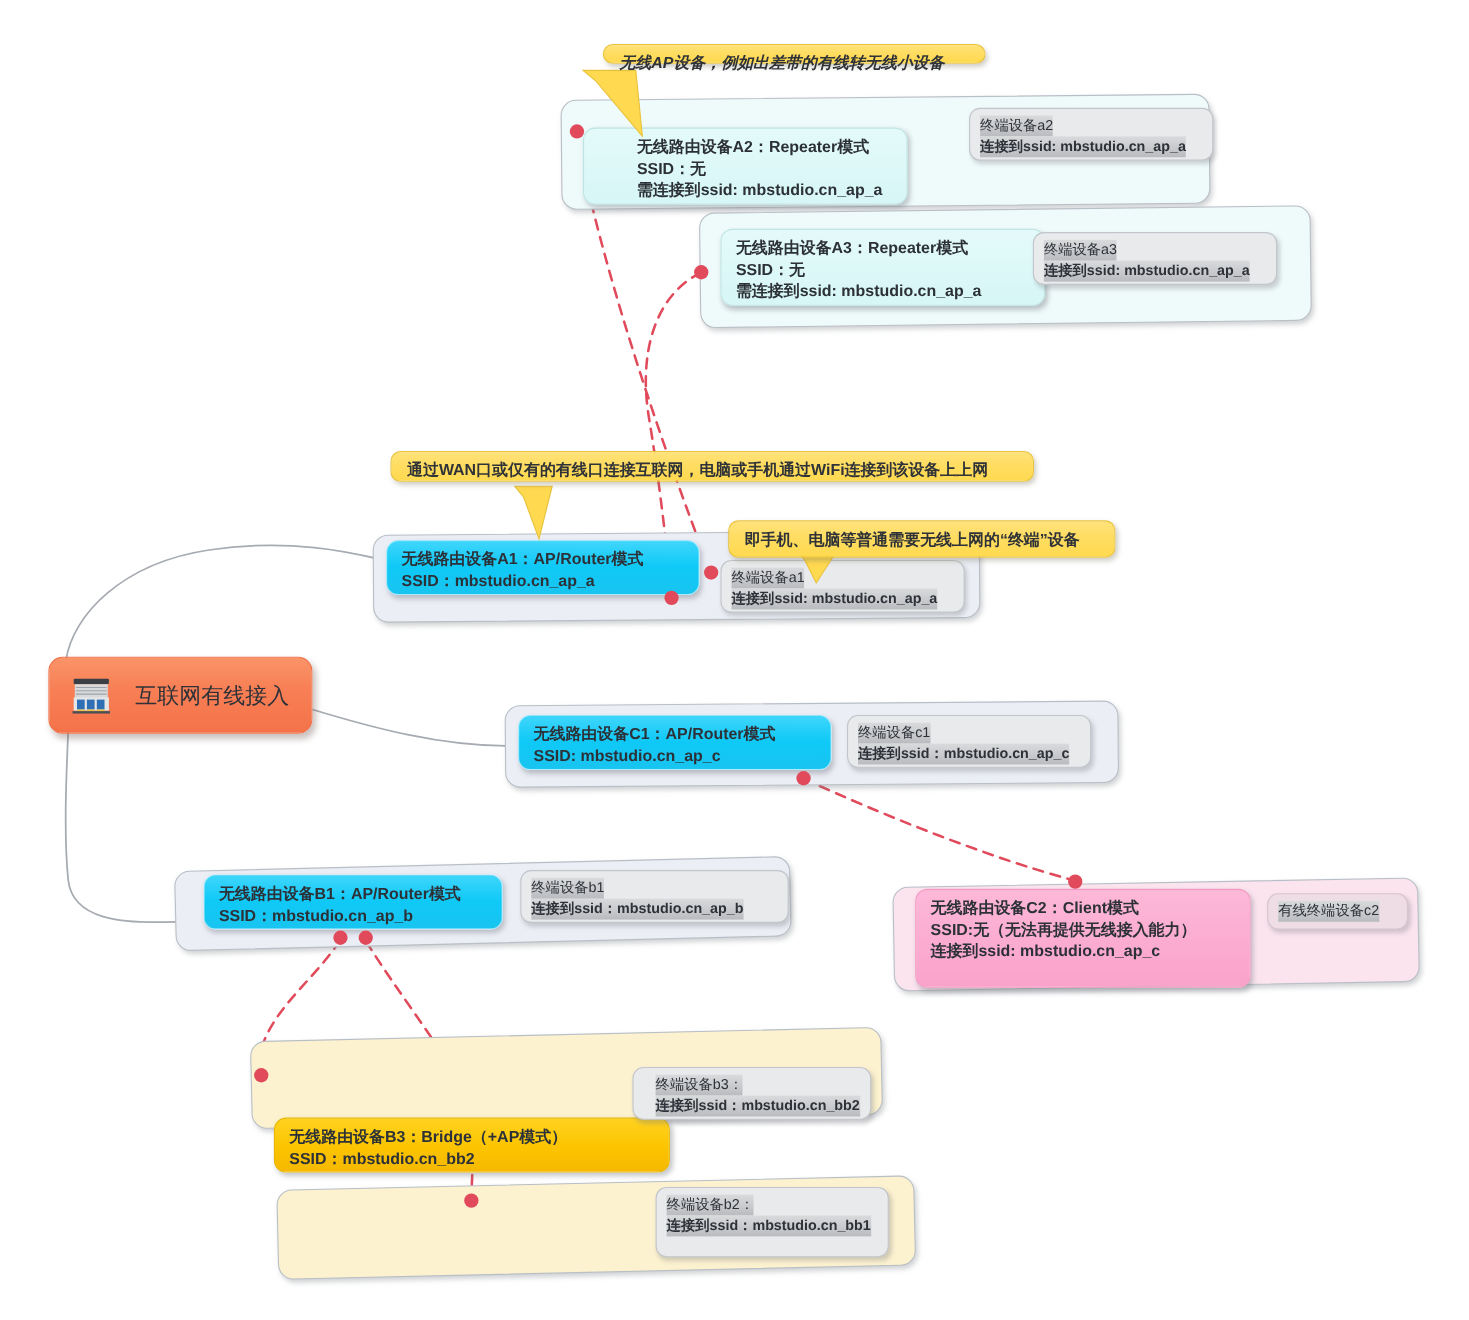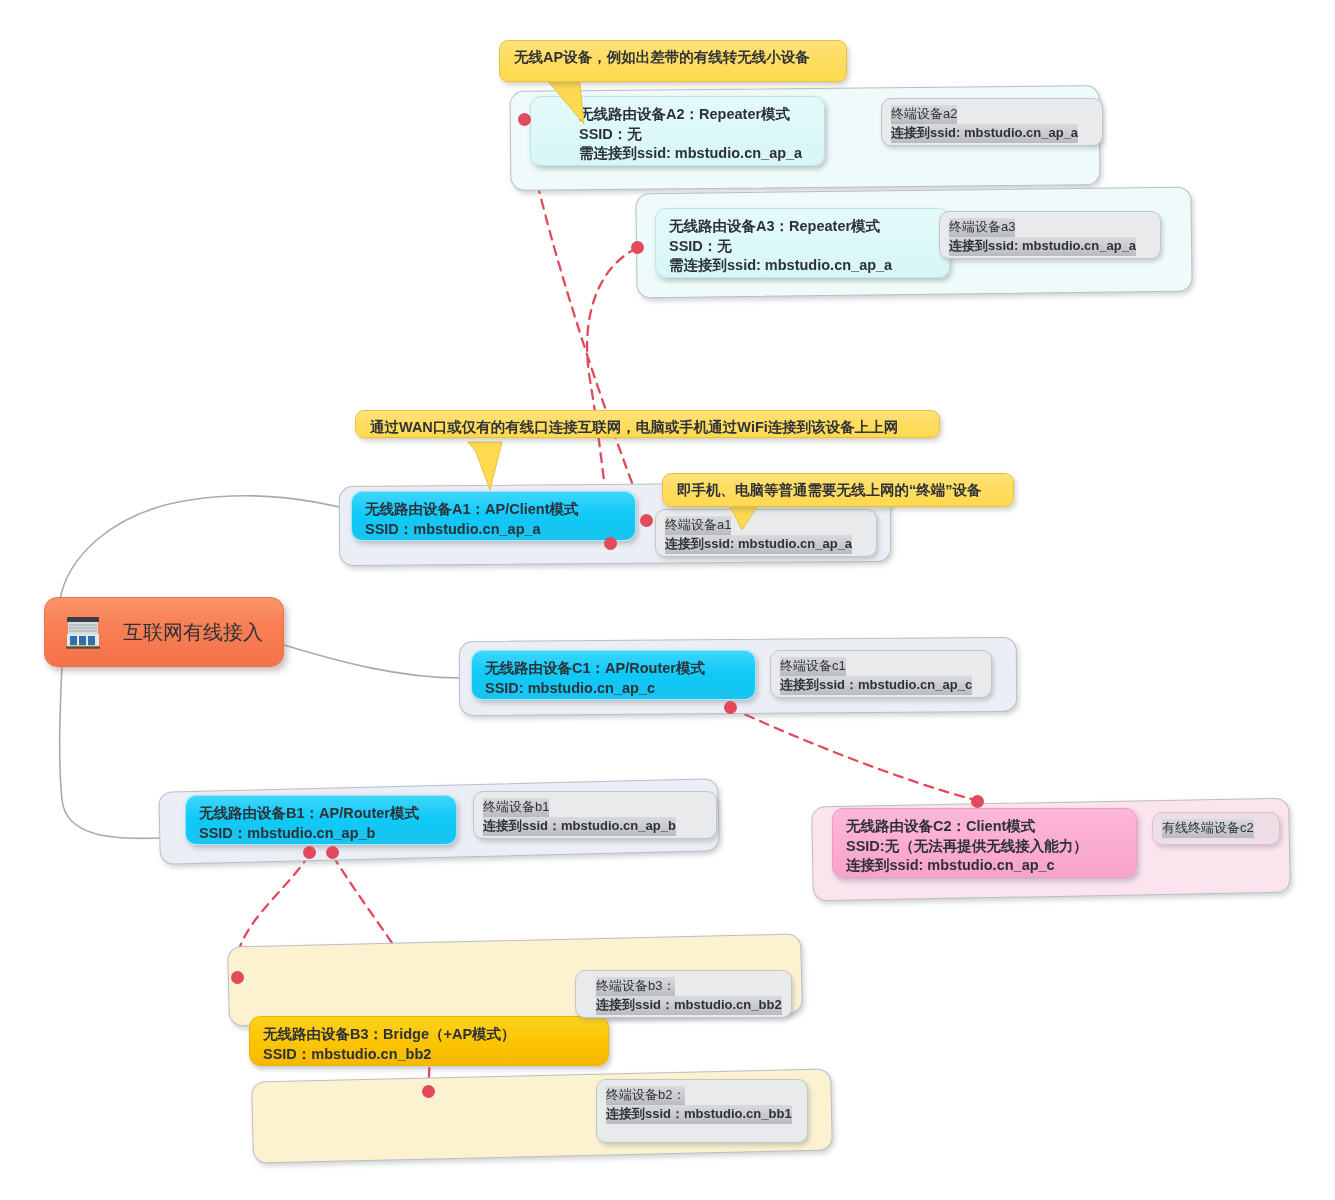--- a/index.html
+++ b/index.html
@@ -160,21 +160,21 @@
             <rect x="16" y="31" width="7" height="2"></rect>
           <rect x="25" y="31" width="7" height="2"></rect>
         </g>
         <rect x="3" y="32.5" width="34" height="2.2" fill="#4a4f56"></rect>
       </svg>
     </span>
     <span class="rlabel">互联网有线接入</span>
   </div>
 
   <div class="group cyan rot-a" style="left:510px;top:88px;width:590px;height:100px;"></div>
-  <div class="node cyanlite" style="left:530px;top:96px;width:295px;height:70px;padding-left:48px;">
+  <div class="node cyanlite" style="left:530px;top:116px;width:295px;height:70px;padding-left:48px;">
     <div class="l1">无线路由设备A2：Repeater模式</div>
     <div class="l2">SSID：无</div>
     <div class="l3">需连接到ssid: mbstudio.cn_ap_a</div>
   </div>
   <div class="term" style="left:881px;top:98px;width:222px;height:48px;">
     <span class="tline">终端设备a2</span>
     <span class="tline b">连接到ssid: mbstudio.cn_ap_a</span>
   </div>
   <div class="dot" style="left:518px;top:113px;"></div>
 
@@ -186,21 +186,21 @@
     <div class="l3">需连接到ssid: mbstudio.cn_ap_a</div>
   </div>
   <div class="term" style="left:939px;top:211px;width:222px;height:48px;">
     <span class="tline">终端设备a3</span>
     <span class="tline b">连接到ssid: mbstudio.cn_ap_a</span>
   </div>
   <div class="dot" style="left:631px;top:241px;"></div>
 
   <div class="group lav rot-c" style="left:339px;top:484px;width:552px;height:80px;"></div>
   <div class="node blue" style="left:351px;top:491px;width:285px;height:50px;">
-    <div class="l1">无线路由设备A1：AP/Client模式</div>
+    <div class="l1">无线路由设备A1：AP/Router模式</div>
     <div class="l2">SSID：mbstudio.cn_ap_a</div>
   </div>
   <div class="term" style="left:655px;top:509px;width:222px;height:48px;">
     <span class="tline">终端设备a1</span>
     <span class="tline b">连接到ssid: mbstudio.cn_ap_a</span>
   </div>
   <div class="dot" style="left:640px;top:514px;"></div>
   <div class="dot" style="left:604px;top:537px;"></div>
 
   <div class="group lav rot-c" style="left:459px;top:639px;width:558px;height:75px;"></div>
@@ -208,21 +208,21 @@
     <div class="l1">无线路由设备C1：AP/Router模式</div>
     <div class="l2">SSID: mbstudio.cn_ap_c</div>
   </div>
   <div class="term" style="left:770px;top:650px;width:222px;height:48px;">
     <span class="tline">终端设备c1</span>
     <span class="tline b">连接到ssid：mbstudio.cn_ap_c</span>
   </div>
   <div class="dot" style="left:724px;top:701px;"></div>
 
   <div class="group pinkg rot-d" style="left:812px;top:802px;width:478px;height:95px;"></div>
-  <div class="node pink" style="left:832px;top:808px;width:305px;height:70px;">
+  <div class="node pink" style="left:832px;top:808px;width:305px;height:90px;">
     <div class="l1">无线路由设备C2：Client模式</div>
     <div class="l2">SSID:无（无法再提供无线接入能力）</div>
     <div class="l3">连接到ssid: mbstudio.cn_ap_c</div>
   </div>
   <div class="term" style="left:1152px;top:812px;width:128px;height:33px;background:#efdde6;border-color:#d8c3ce;">
     <span class="tline">有线终端设备c2</span>
   </div>
   <div class="dot" style="left:971px;top:795px;"></div>
 
   <div class="group lav rot-e" style="left:159px;top:785px;width:560px;height:73px;"></div>
@@ -251,21 +251,21 @@
   <div class="group yellowg rot-f" style="left:252px;top:1075px;width:580px;height:82px;"></div>
   <div class="term" style="left:596px;top:1079px;width:212px;height:64px;">
     <span class="tline">终端设备b2：</span>
     <span class="tline b">连接到ssid：mbstudio.cn_bb1</span>
   </div>
   <div class="dot" style="left:422px;top:1085px;"></div>
 
   <svg class="ptr" style="left:520px;top:60px;width:110px;height:70px;" viewBox="0 0 110 70">
     <polygon points="10,4 58,4 64,64 22,14" fill="#ffd94f" stroke="#e8c23d" stroke-width="1"></polygon>
   </svg>
-  <div class="callout" style="left:499px;top:40px;width:348px;height:42px;">无线AP设备，例如出差带的有线转无线小设备</div>
+  <div class="callout" style="left:548px;top:40px;width:348px;height:18px;font-style:italic;">无线AP设备，例如出差带的有线转无线小设备</div>
 
   <svg class="ptr" style="left:460px;top:440px;width:80px;height:70px;" viewBox="0 0 80 70">
     <polygon points="8,2 42,2 30,50 16,12" fill="#ffd94f" stroke="#e8c23d" stroke-width="1"></polygon>
   </svg>
   <div class="callout" style="left:355px;top:410px;width:585px;height:28px;">通过WAN口或仅有的有线口连接互联网，电脑或手机通过WiFi连接到该设备上上网</div>
 
   <svg class="ptr" style="left:720px;top:500px;width:70px;height:45px;" viewBox="0 0 70 45">
     <polygon points="6,2 40,2 22,30 12,10" fill="#ffd94f" stroke="#e8c23d" stroke-width="1"></polygon>
   </svg>
   <div class="callout" style="left:662px;top:473px;width:352px;height:34px;">即手机、电脑等普通需要无线上网的“终端”设备</div>

